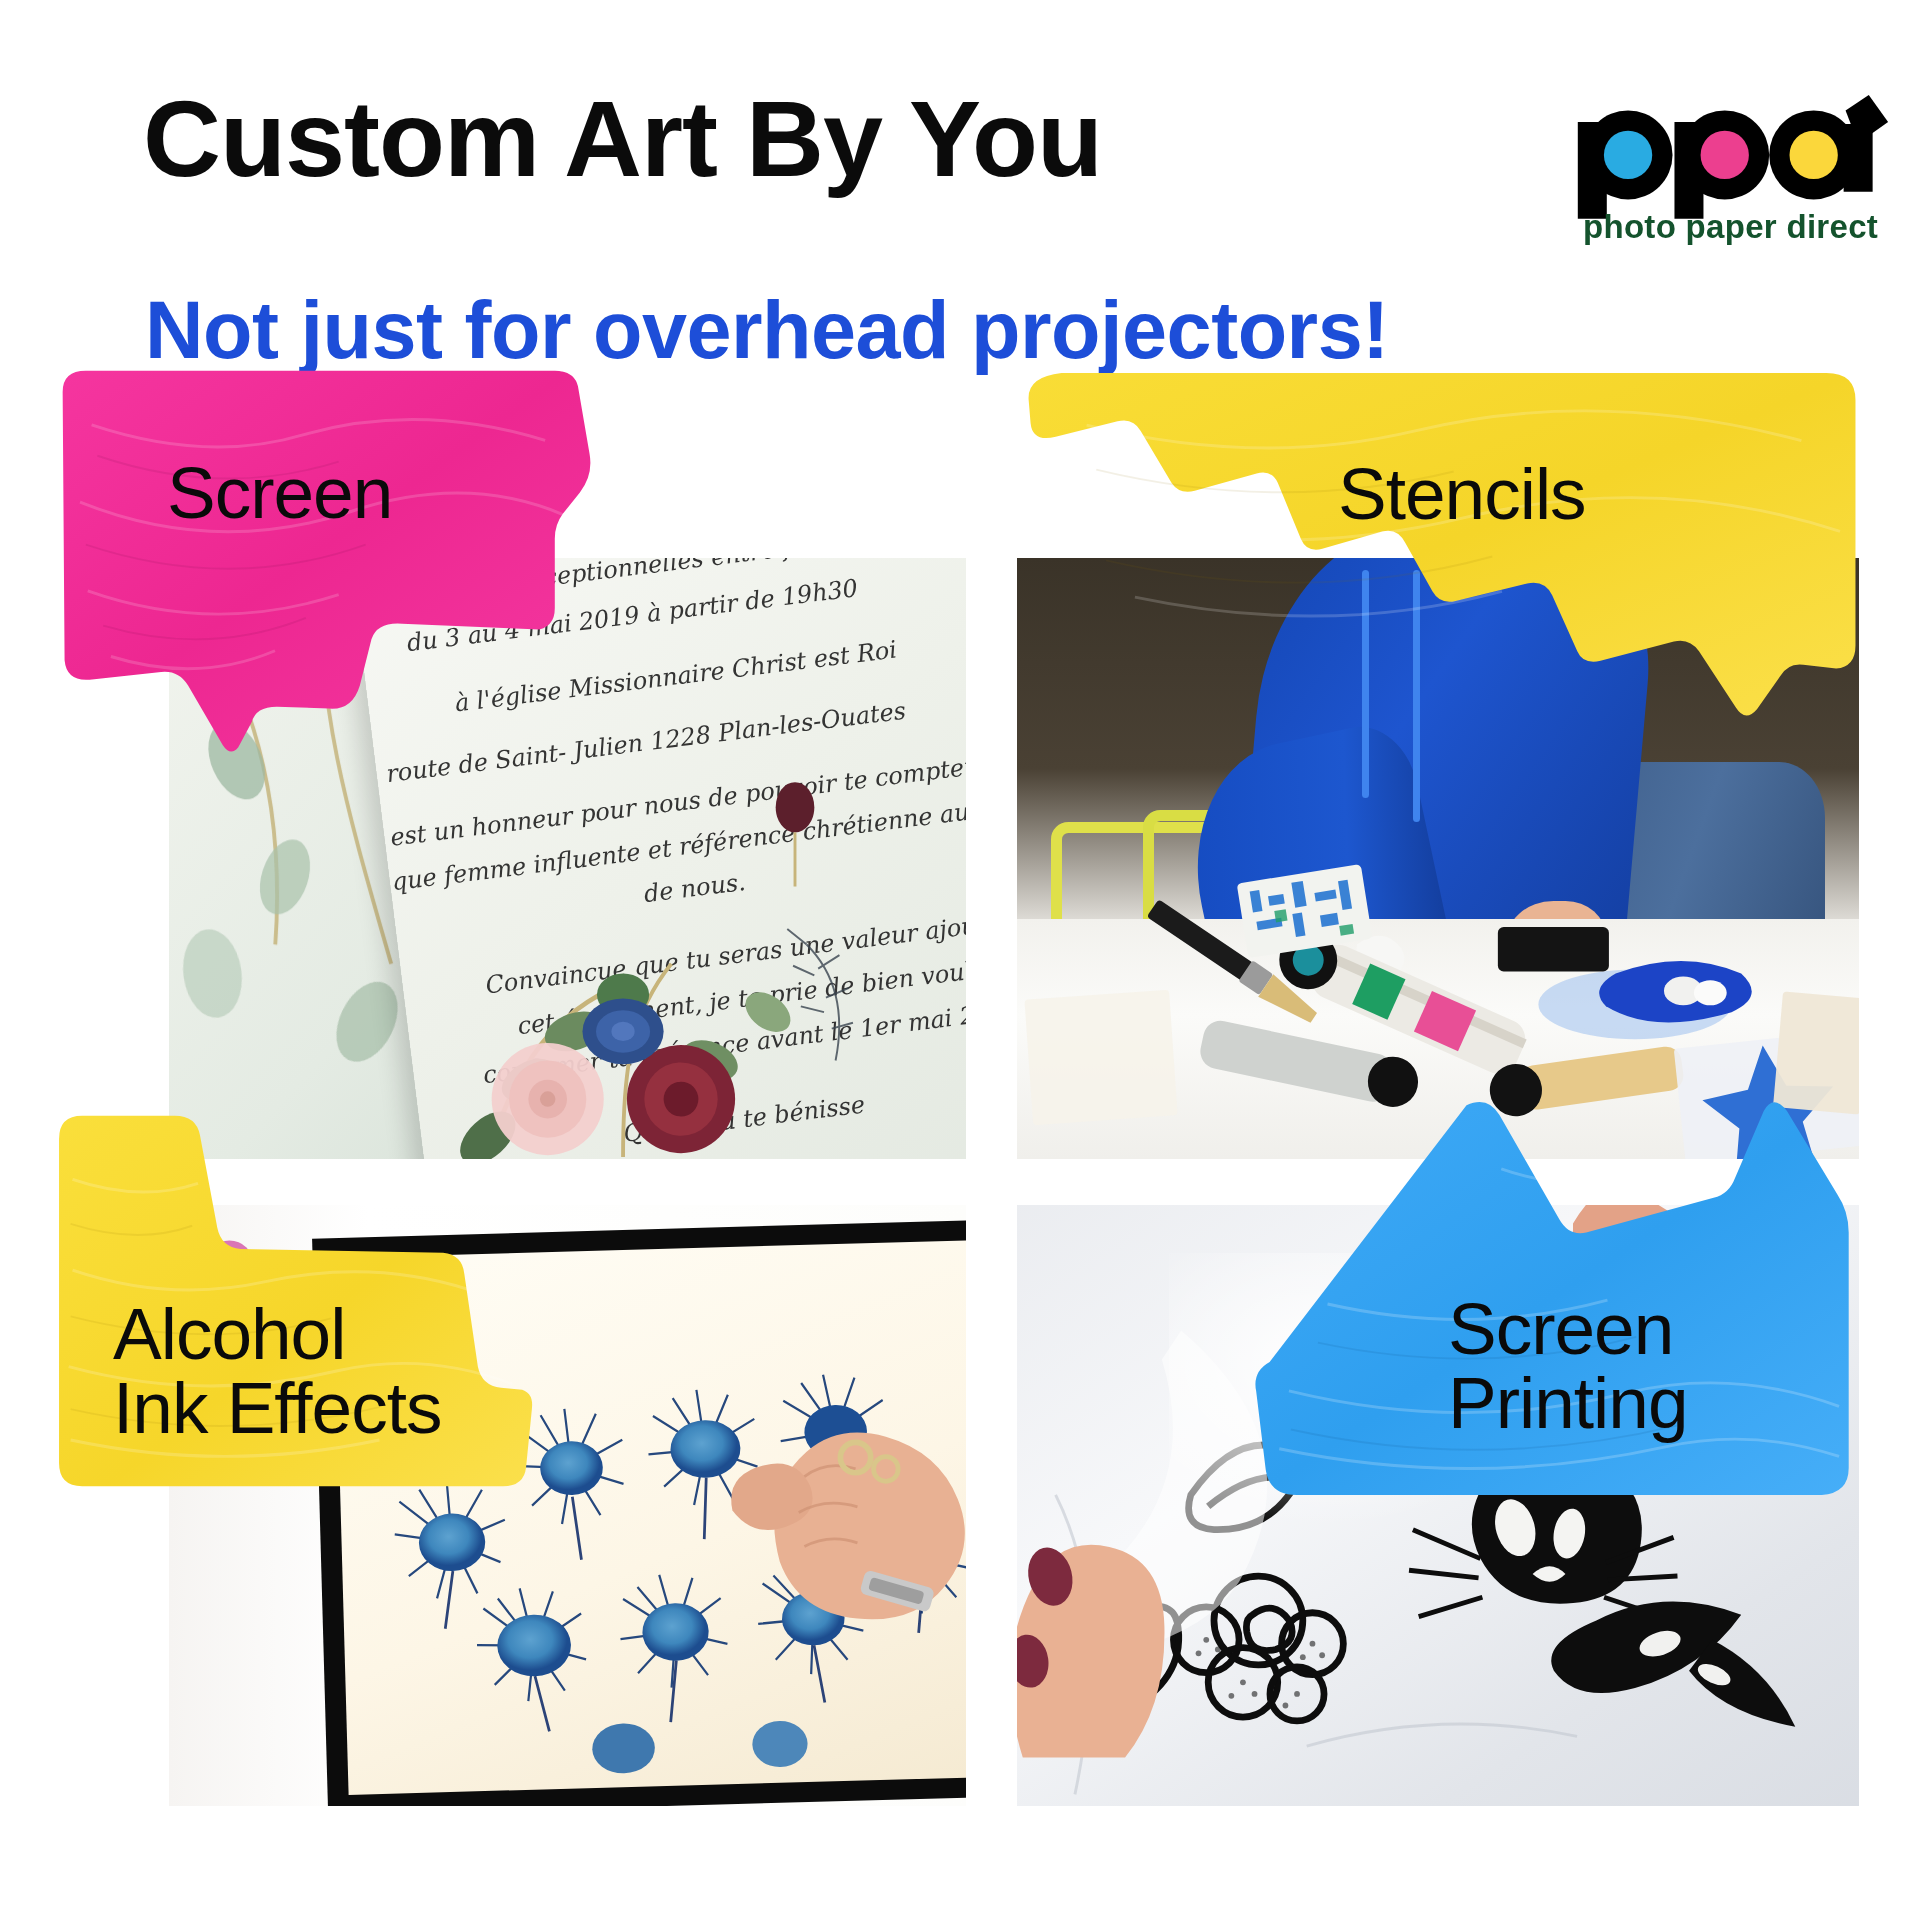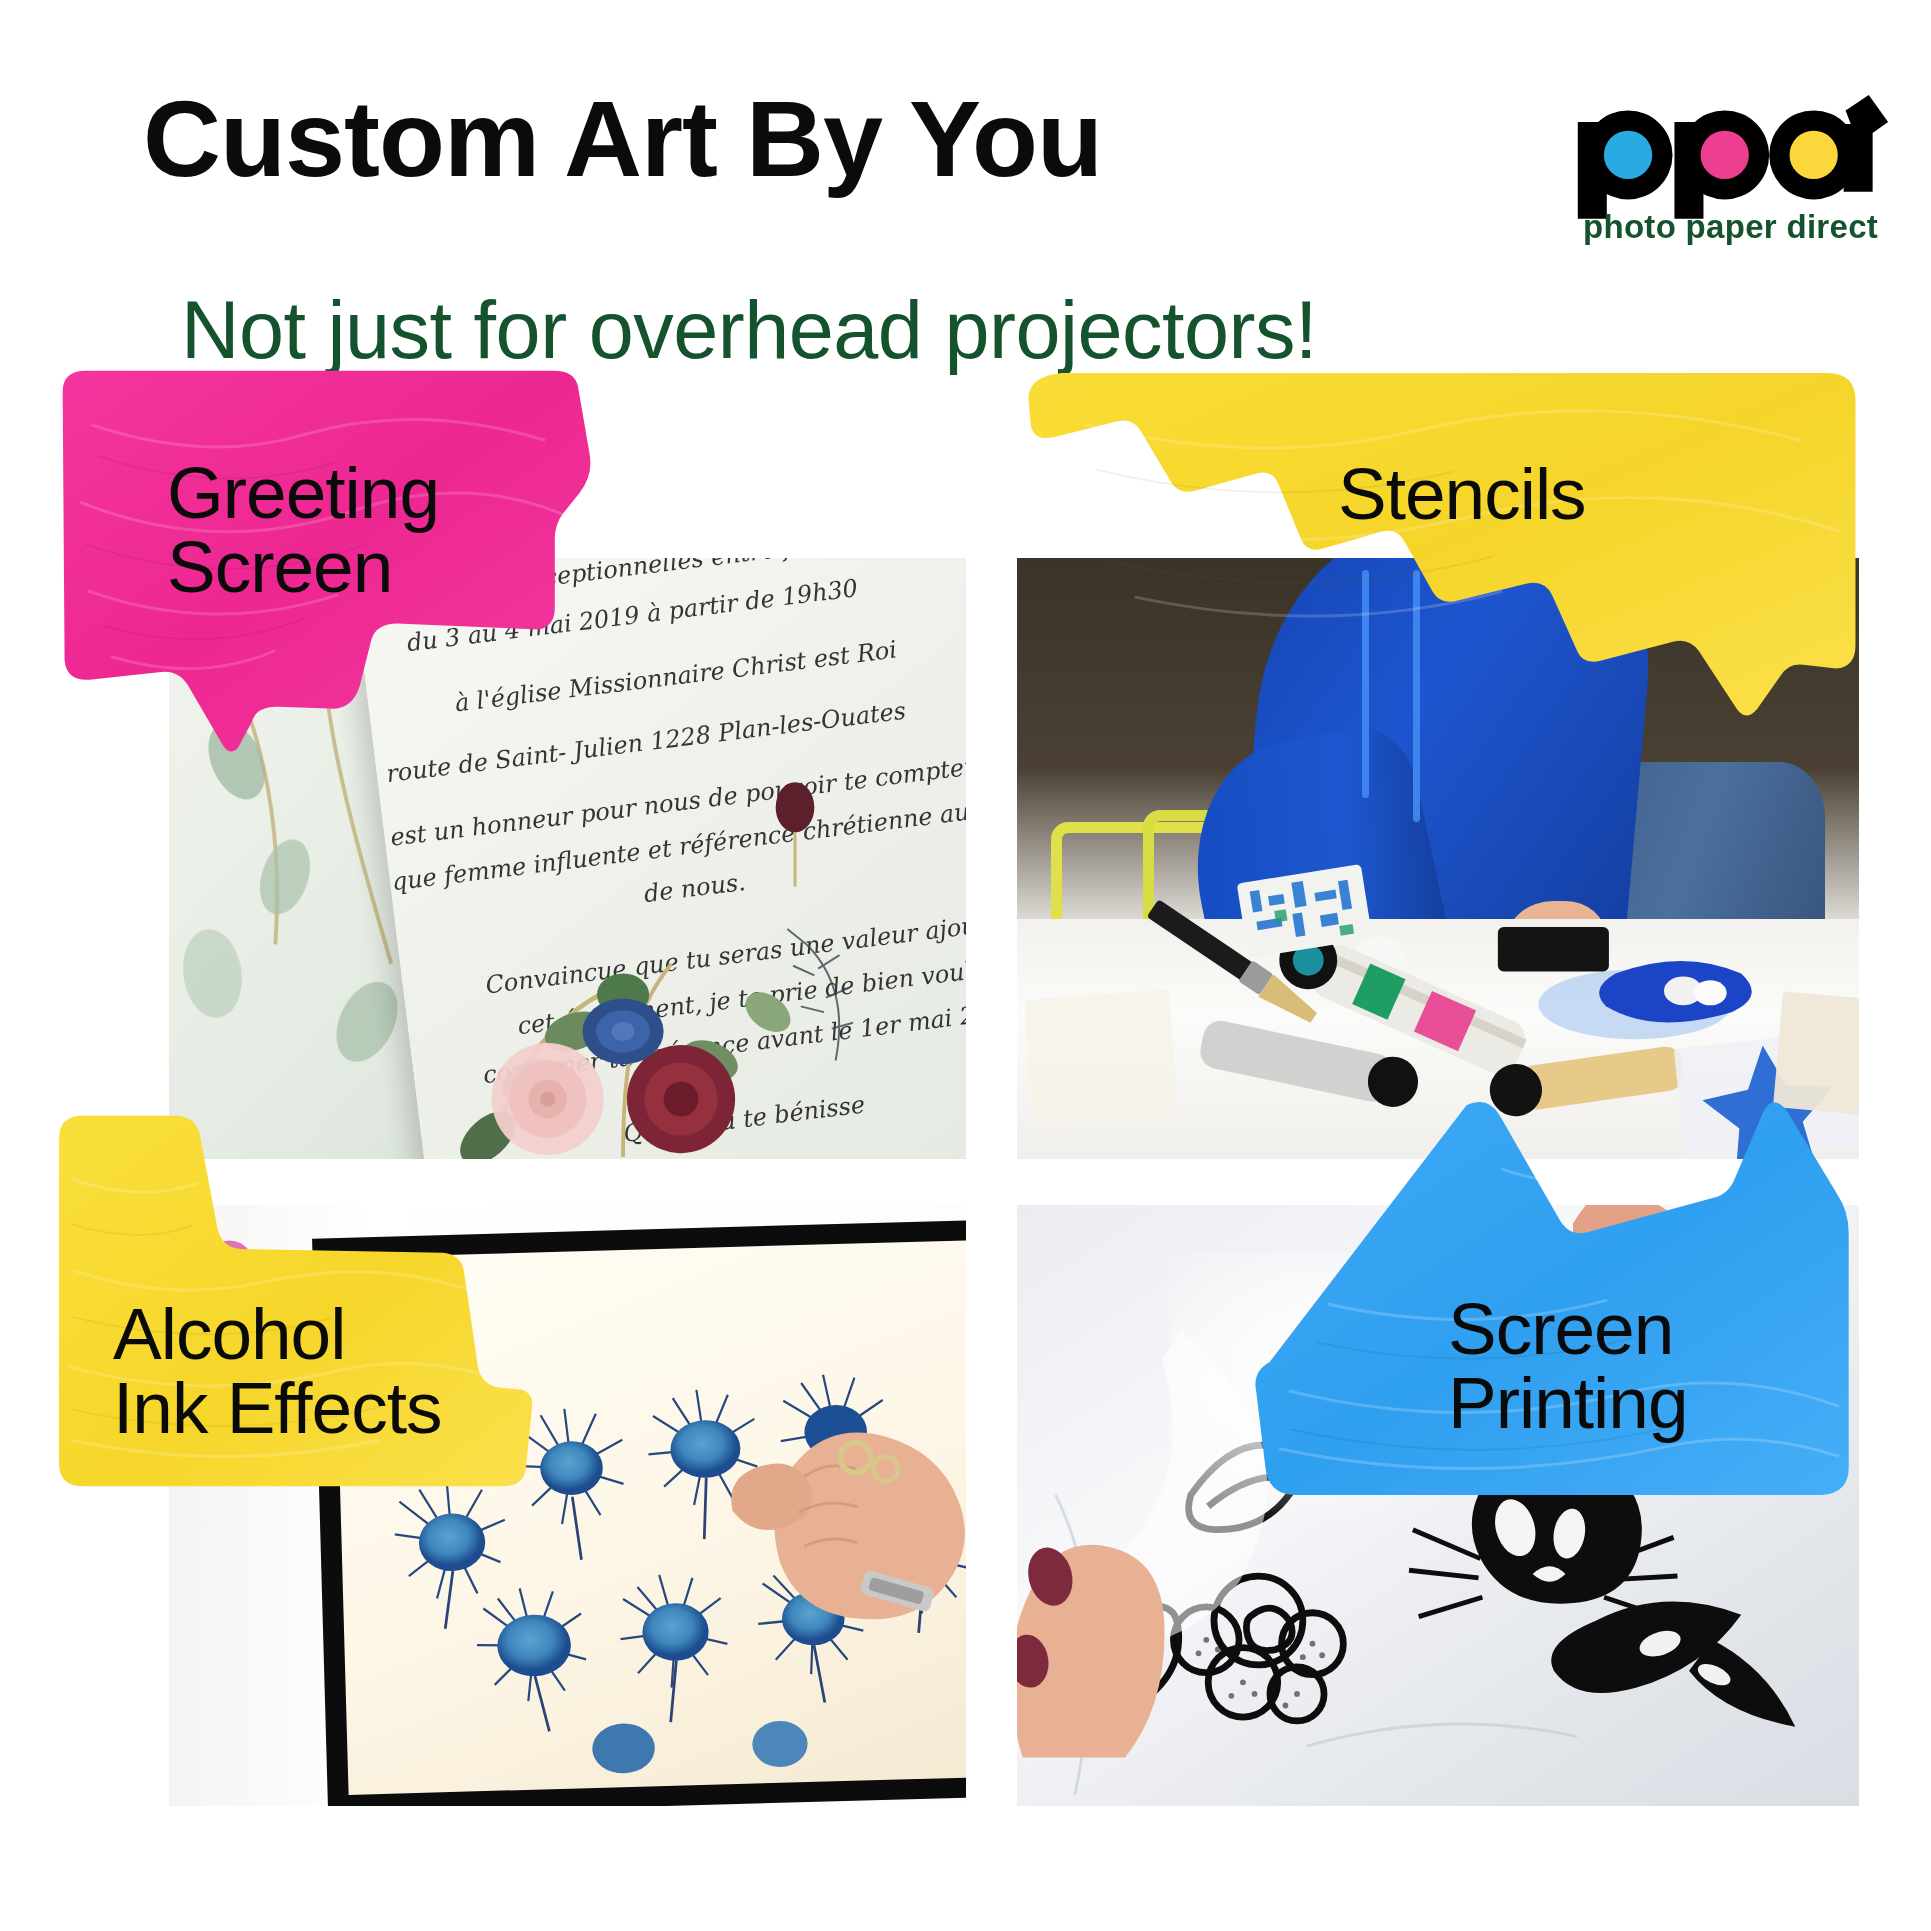--- a/index.html
+++ b/index.html
@@ -11,22 +11,22 @@
   .stage{position:absolute;left:0;top:0;width:1931px;height:1931px;}
 
   
   .title{
     position:absolute;left:143px;top:85px;
     font-size:108px;font-weight:bold;color:#0b0b0b;
     letter-spacing:-1px;line-height:1;white-space:nowrap;
   }
   .subtitle{
     position:absolute;left:145px;top:290px;
-    font-size:81px;font-weight:400;color:#14532d;
-    letter-spacing:-0.5px;line-height:1;white-space:nowrap;margin-left:36px;
+    font-size:81px;font-weight:700;color:#1d4ed8;
+    letter-spacing:-0.5px;line-height:1;white-space:nowrap;
   }
 
   
   .logo{position:absolute;left:1572px;top:95px;width:319px;height:145px;}
   .logo svg{display:block;}
   .logo-tag{
     position:absolute;left:1583px;top:208px;
     font-size:33px;font-weight:bold;color:#14532d;
     letter-spacing:0.3px;white-space:nowrap;
   }
@@ -517,21 +517,20 @@
         <path d="M36 232 q130 46 260 4"></path>
         <path d="M60 300 q90 28 170 -6"></path>
       </g>
       <g opacity=".12" fill="none" stroke="#7a0b4c" stroke-width="2">
         <path d="M46 92 q130 44 250 6"></path>
         <path d="M34 184 q150 50 290 0"></path>
         <path d="M52 268 q110 32 210 -8"></path>
       </g>
     </svg>
     <div class="btext">
-      <div>Greeting</div>
       <div>Screen</div>
     </div>
   </div>
 
   <div class="banner" id="banner-stencils">
     <svg width="850" height="348" viewBox="0 0 880 360">
       <defs>
         <linearGradient id="yelg1" x1="0" y1="0" x2="1" y2="1">
           <stop offset="0%" stop-color="#F9DD36"></stop>
           <stop offset="50%" stop-color="#F5D529"></stop>

